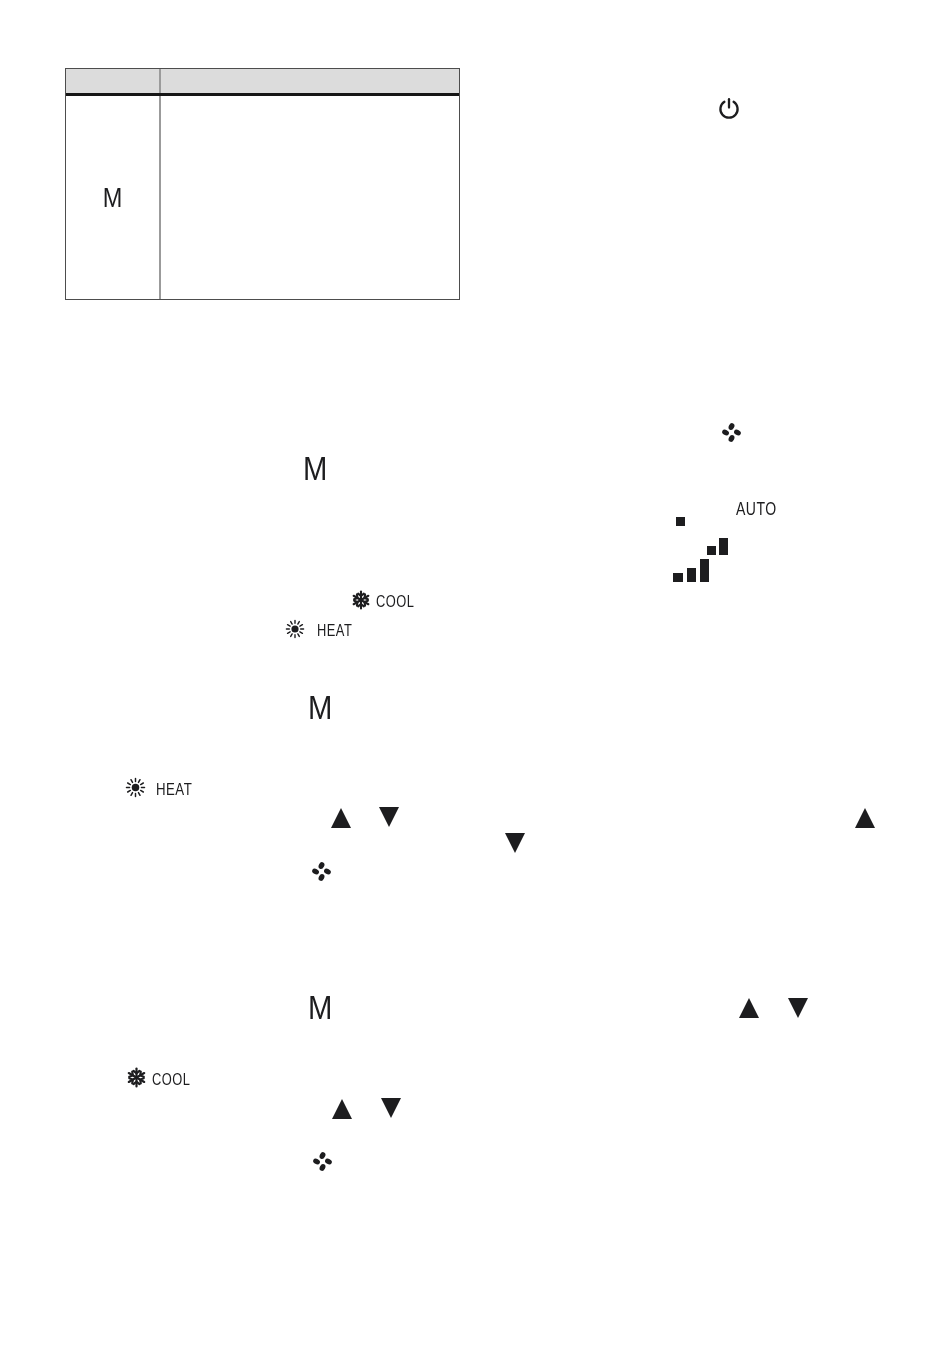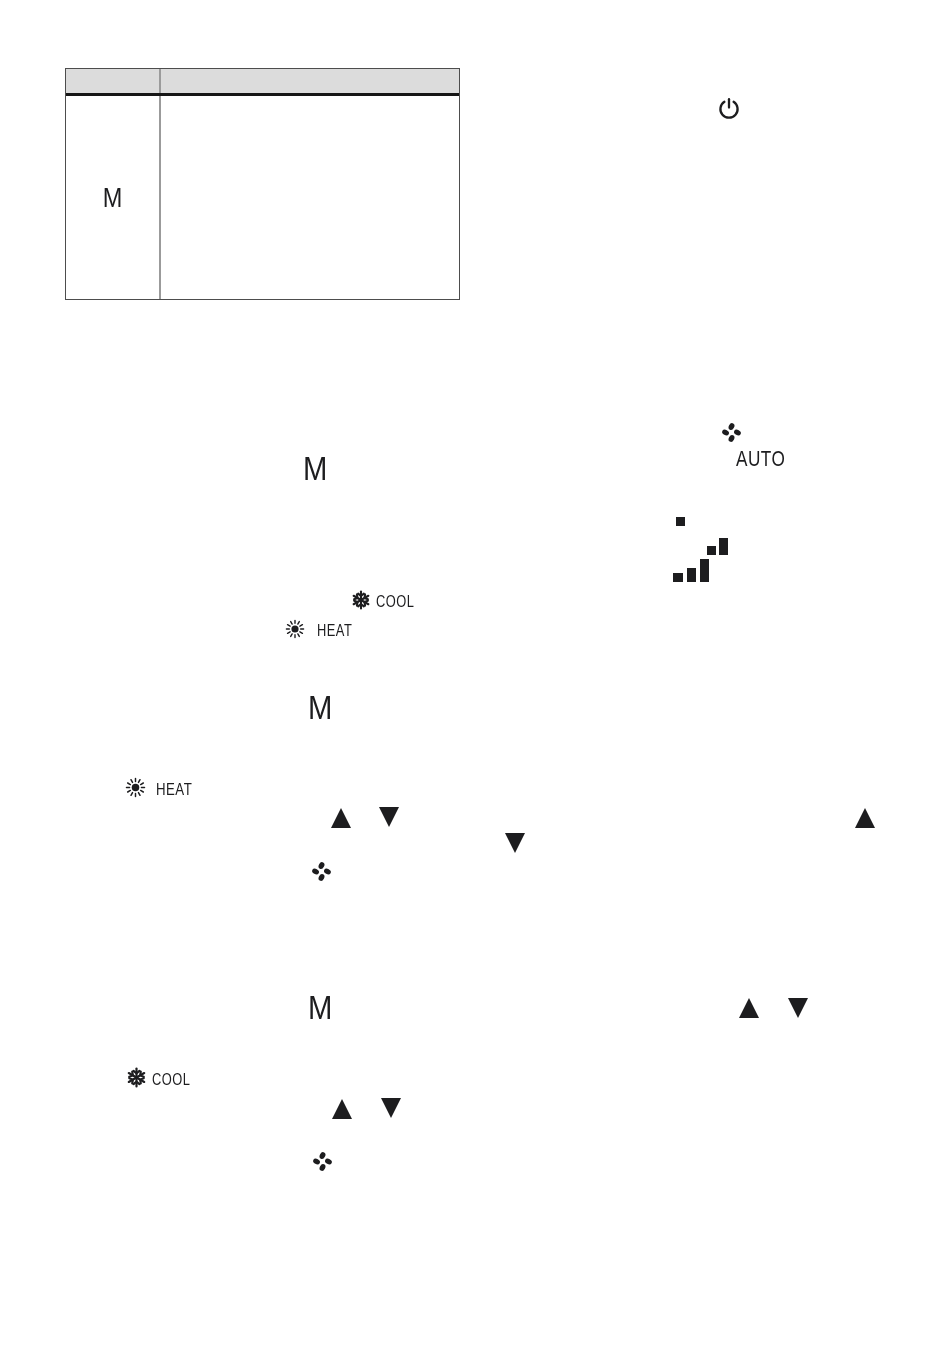--- a/index.html
+++ b/index.html
@@ -56,21 +56,21 @@
     <path d="M7.4 4.8a8.6 8.6 0 1 0 9.2 0" fill="none" stroke="#1d1d1f" stroke-width="2.3" stroke-linecap="round"></path>
   </svg>
 
   <svg class="abs" style="left:720px;top:421px" width="23" height="23" viewBox="0 0 24 24" fill="#1d1d1f">
     <ellipse cx="12" cy="5.8" rx="2.8" ry="3.7" transform="rotate(28 12 5.8)"></ellipse>
     <ellipse cx="18.2" cy="12" rx="2.8" ry="3.7" transform="rotate(118 18.2 12)"></ellipse>
     <ellipse cx="12" cy="18.2" rx="2.8" ry="3.7" transform="rotate(28 12 18.2)"></ellipse>
     <ellipse cx="5.8" cy="12" rx="2.8" ry="3.7" transform="rotate(118 5.8 12)"></ellipse>
   </svg>
 
-  <div class="label" style="left:736px;top:448px;font-size:22px">
+  <div class="label" style="left:736px;top:500px;font-size:18px">
     <span class="cond">AUTO</span>
   </div>
 
   <div class="abs" style="left:676px;top:517px;width:9px;height:9px;background:#1d1d1f"></div>
 
   <div class="abs bars" style="left:707px;top:538px;height:17px;gap:3px">
     <div class="bar" style="width:9px;height:9px"></div>
     <div class="bar" style="width:9px;height:17px"></div>
   </div>
 

